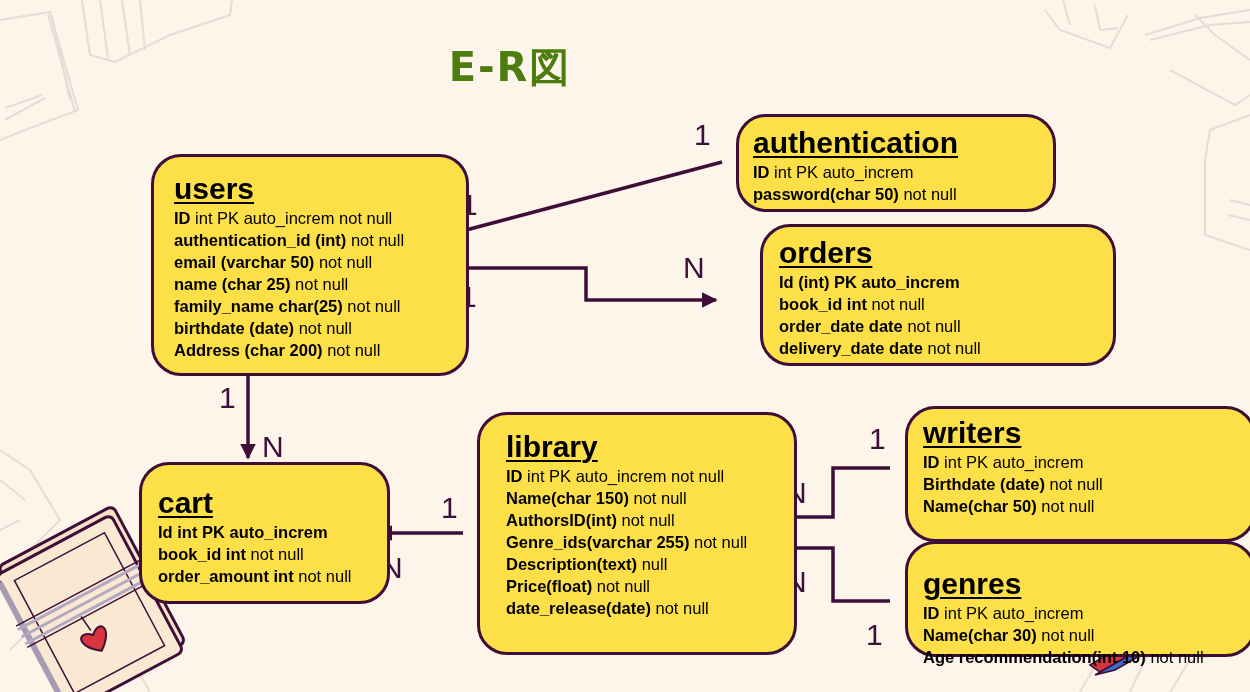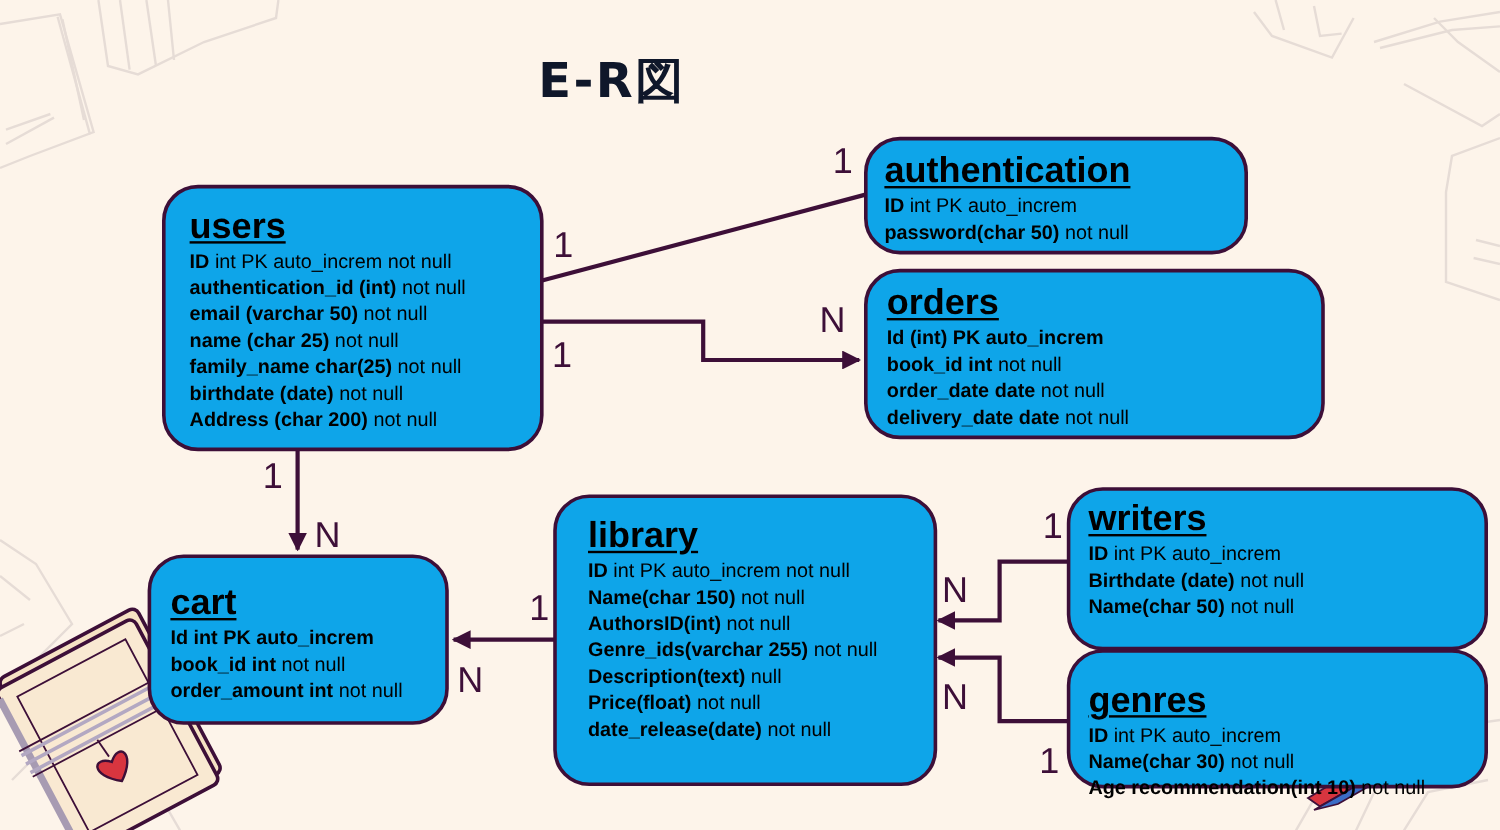--- a/index.html
+++ b/index.html
@@ -5,25 +5,25 @@
   html, body { margin:0; padding:0; }
   body {
     width:1250px; height:692px; position:relative; overflow:hidden;
     background:#fdf4ea;
     font-family:"Liberation Sans", sans-serif;
   }
   .bg { position:absolute; left:0; top:0; width:1250px; height:692px; }
   .title {
     position:absolute; left:0; width:1020px; top:40px; text-align:center;
     font-family:"DejaVu Sans", sans-serif; font-weight:bold; font-size:40px;
-    color:#0f172a; letter-spacing:2px;
+    color:#4d7c0f; letter-spacing:2px;
   }
   .entity {
-    position:absolute; background:#0ea5e9; border:3px solid #3d0f38;
-    border-radius:30px; box-sizing:border-box; color:#000;
+    position:absolute; background:#fde047; border:3px solid #3d0f38;
+    border-radius:30px; box-sizing:border-box; color:#000;margin-left:16px;
   }
   .entity .ename {
     font-weight:bold; font-size:30px; text-decoration:underline;
     text-decoration-thickness:2px; text-underline-offset:3px;
     line-height:32px; margin-bottom:2px;
   }
   .entity .attr { font-size:16.5px; line-height:22px; white-space:nowrap; }
   .entity .attr b { font-weight:bold; }
   .card {
     position:absolute; font-size:30px; color:#3d0f38;
@@ -140,21 +140,21 @@
 </div>
 
 <div class="entity" style="left:720px;top:114px;width:320px;height:98px;padding:10px 0 0 14px;">
   <div class="ename">authentication</div>
   <div class="attrs">
       <div class="attr"><b>ID</b><span> int PK auto_increm</span></div>
       <div class="attr"><b>password(char 50)</b><span> not null</span></div>
     </div>
 </div>
 
-<div class="entity" style="left:720px;top:224px;width:384px;height:142px;padding:10px 0 0 16px;">
+<div class="entity" style="left:744px;top:224px;width:356px;height:142px;padding:10px 0 0 16px;">
   <div class="ename">orders</div>
   <div class="attrs">
       <div class="attr"><b>Id (int) PK auto_increm</b><span></span></div>
       <div class="attr"><b>book_id int</b><span> not null</span></div>
       <div class="attr"><b>order_date date</b><span> not null</span></div>
       <div class="attr"><b>delivery_date date</b><span> not null</span></div>
     </div>
 </div>
 
 <div class="entity" style="left:123px;top:462px;width:251px;height:142px;padding:22px 0 0 16px;">

